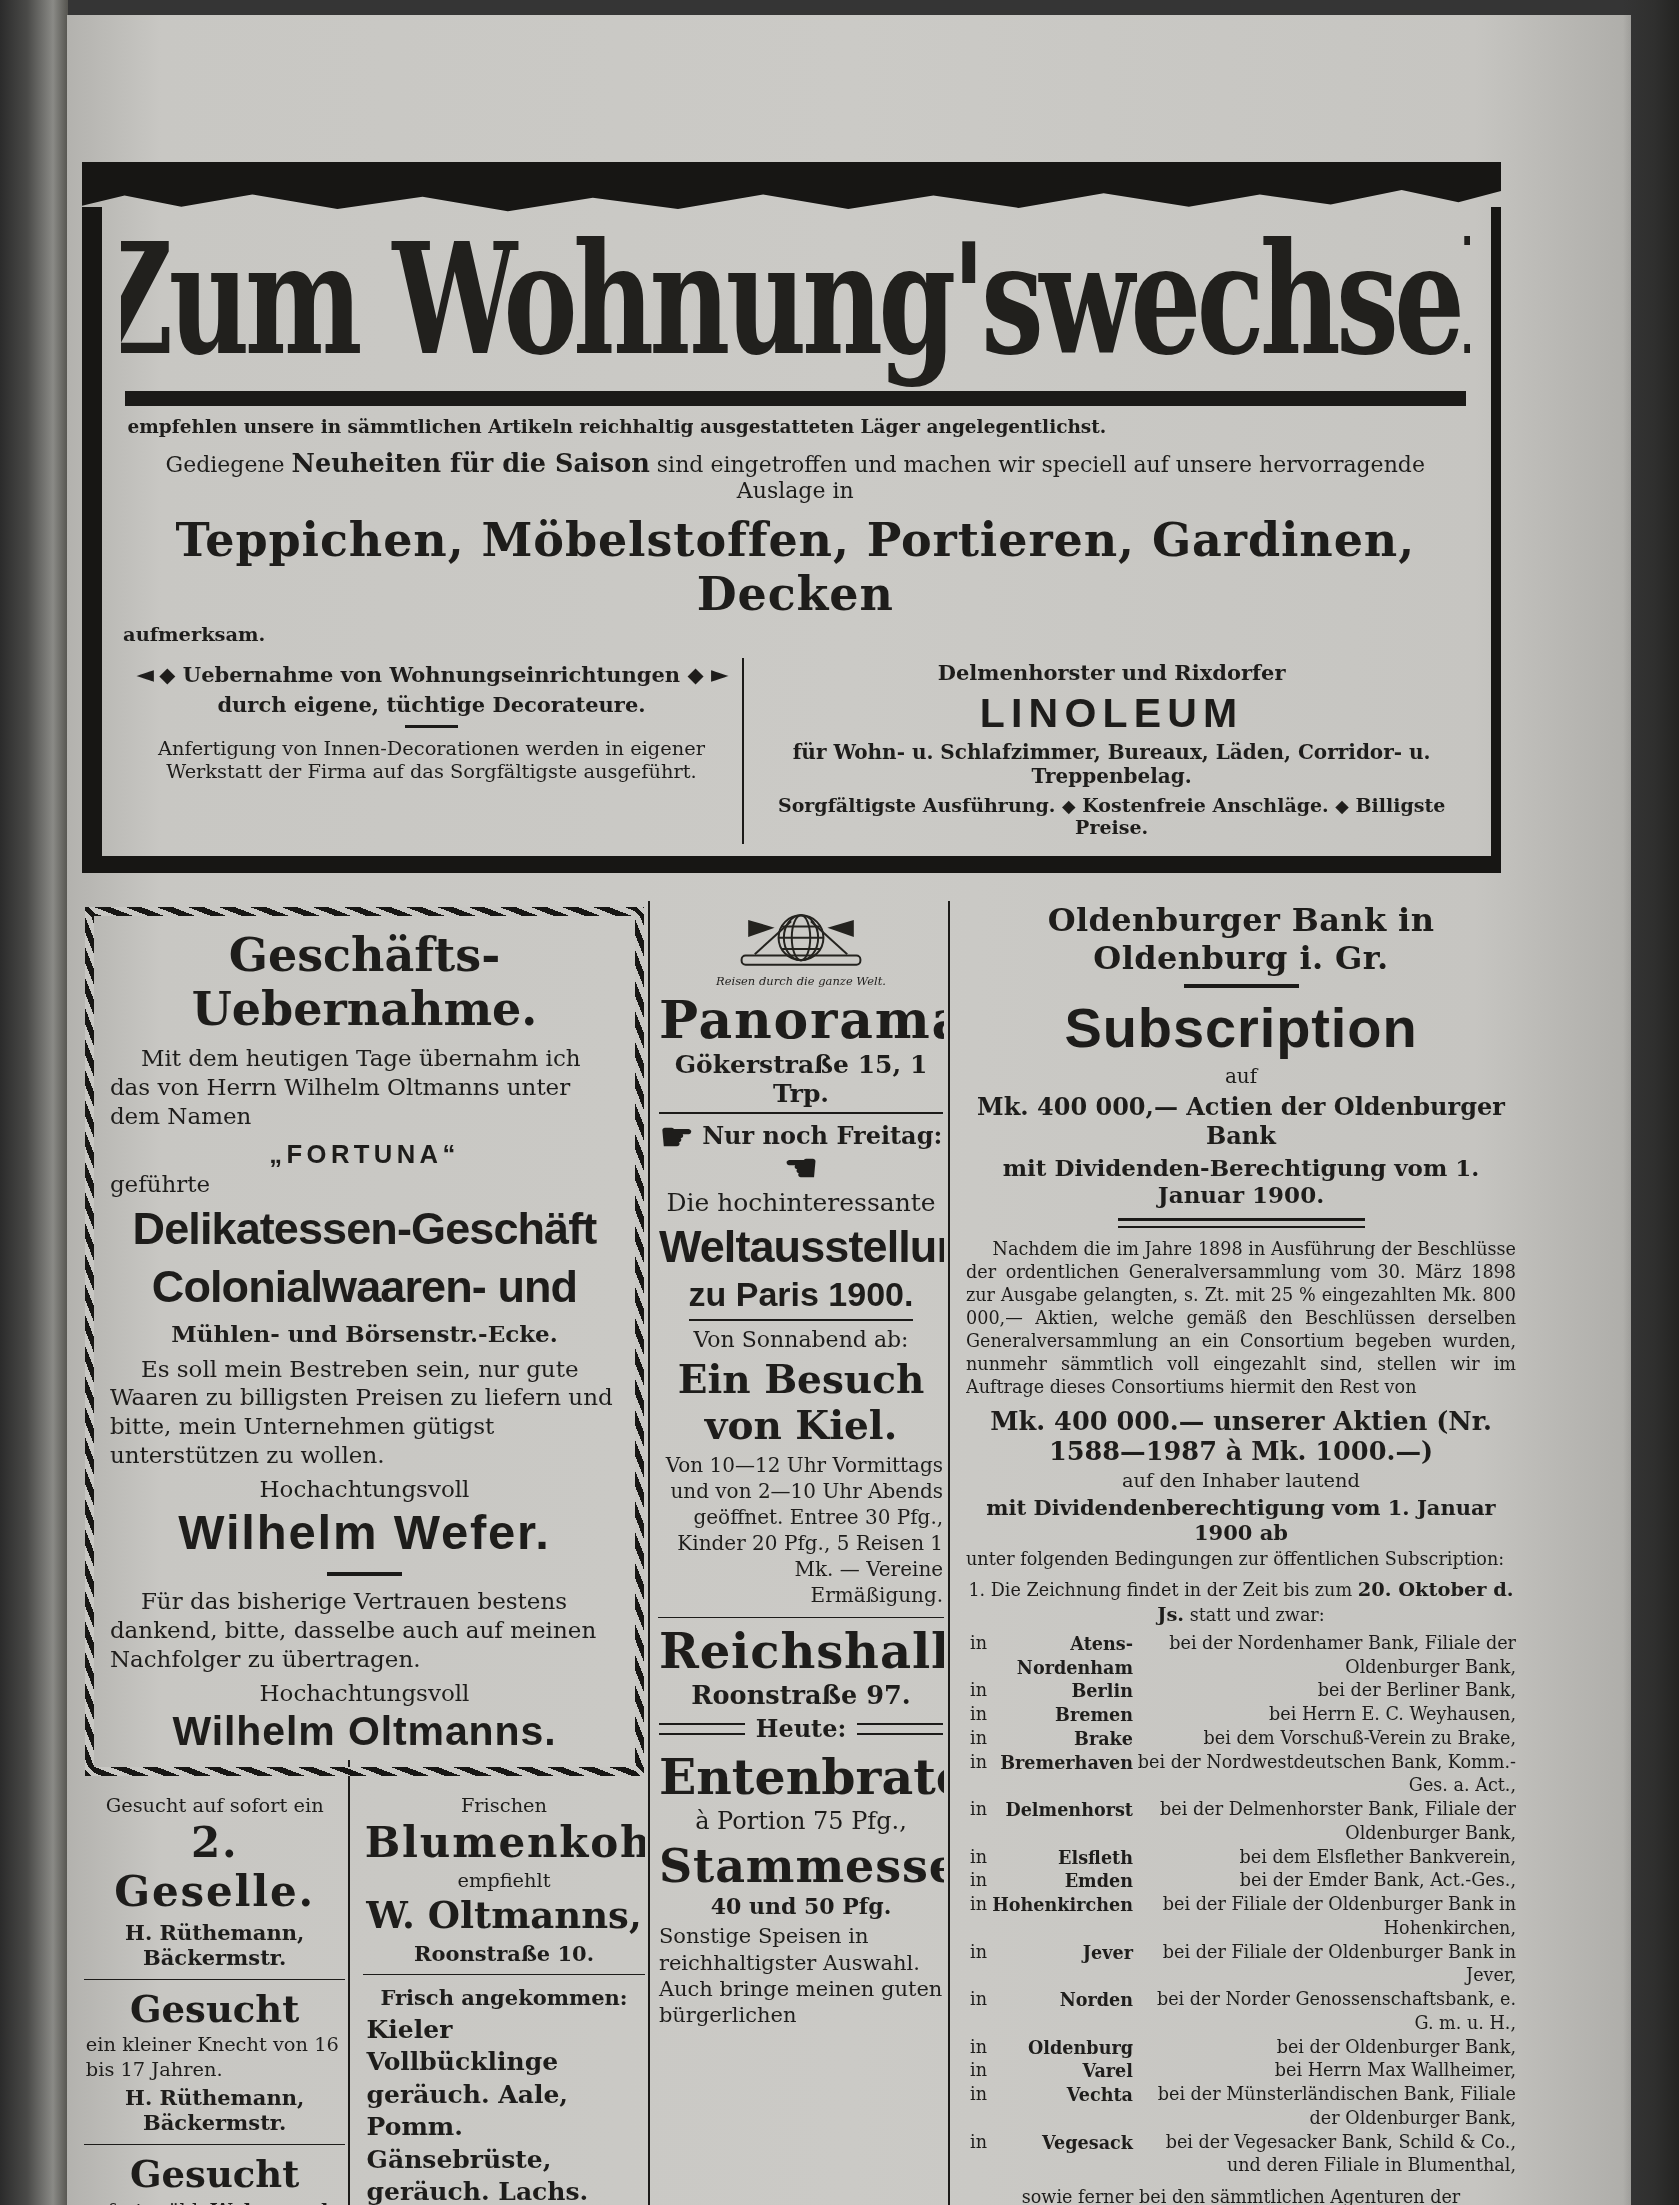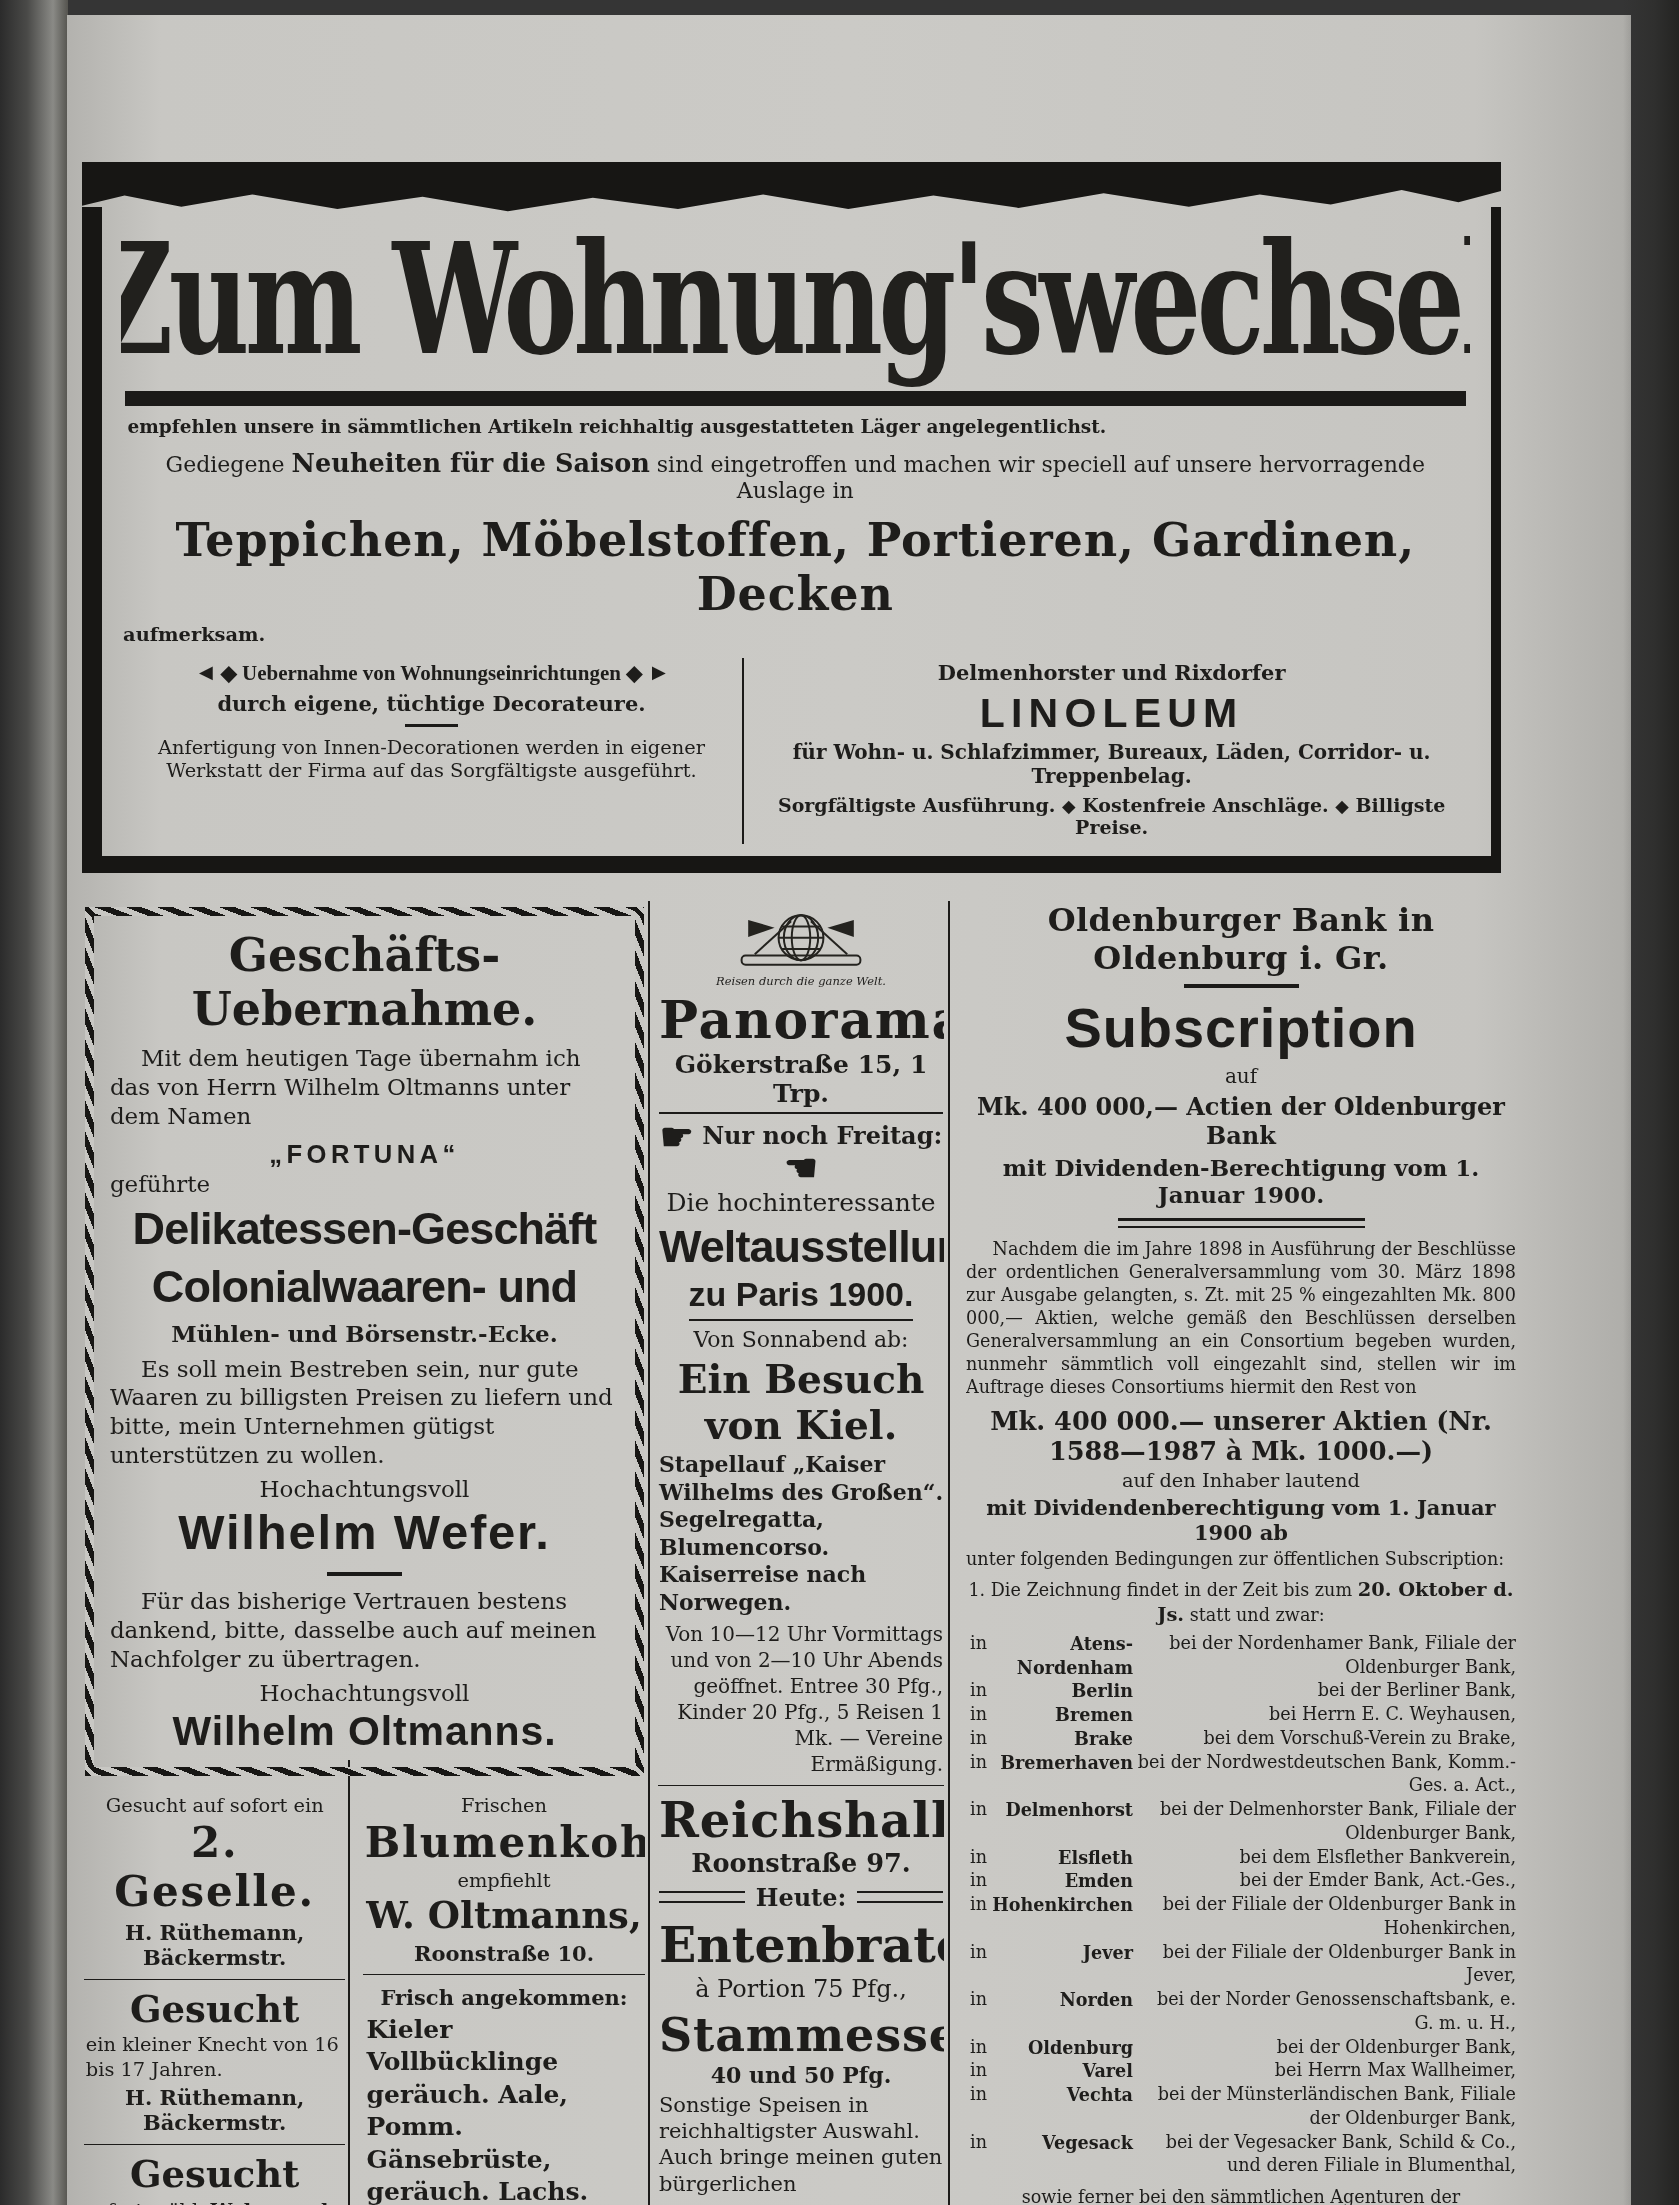--- a/index.html
+++ b/index.html
@@ -27,21 +27,21 @@
   .thickrule{height:15px;background:#1b1a18;margin:3.5px 4.4px 9.7px 4.4px;}
   .p-line1{font-weight:bold;font-size:18.5px;text-align:left;margin:0 0 11.5px 7px;}
   .p-line2{font-size:22px;text-align:center;margin:0 8.8px 4.4px 8.8px;}
   .p-line2 b{font-size:25.6px;}
   .p-cats{font-weight:bold;font-size:46px;text-align:center;letter-spacing:0.9px;margin:9.7px 0 1.8px 0;
     font-family:"DejaVu Serif",serif;}
   .p-auf{font-weight:bold;font-size:19.4px;text-align:left;margin:2.6px 0 11.5px 2.6px;}
   .p-two{display:flex;border-top:0;margin:0 0 8.8px 0;}
   .p-two .lft{width:46%;border-right:2.2px solid #1b1a18;padding:2.6px 13.2px 6.2px 13.2px;text-align:center;}
   .p-two .rgt{width:54%;padding:2.6px 8.8px 6.2px 17.6px;text-align:center;}
-  .ueb1{font-weight:bold;font-size:21px;font-family:Liberation Serif, serif;}
+  .ueb1{font-weight:bold;font-size:21px;}
   .ueb1 .arr{font-size:23px;letter-spacing:-1.8px;}
   .ueb2{font-weight:bold;font-size:21px;margin-top:4.4px;}
   .ueb-rule{width:53px;height:3.1px;background:#1b1a18;margin:8px auto 8.8px auto;}
   .anf{font-size:19.4px;text-align:center;}
   .lin1{font-weight:bold;font-size:21px;}
   .linoleum{font-family:"Liberation Sans",sans-serif;font-weight:bold;font-size:41px;letter-spacing:6.2px;margin:4.4px 0 3.5px 0;}
   .lin3{font-size:20px;font-weight:bold;}
   .lin4{font-size:19px;font-weight:bold;margin-top:5.3px;}
   .dia{font-size:17.6px;}
   .p-items1{font-weight:bold;font-size:27px;text-align:center;margin:4.4px 0 6.2px 0;}
@@ -266,21 +266,20 @@
     <div class="pan-fr">
       <span class="hand">☛</span>
       <span>Nur noch Freitag:</span>
       <span class="hand">☚</span>
     </div>
     <div class="pan-lead">Die hochinteressante</div>
     <div class="pan-big">Weltausstellung</div>
     <div class="pan-paris">zu Paris 1900.</div>
     <div class="pan-ab">Von Sonnabend ab:</div>
     <div class="pan-kiel">Ein Besuch von Kiel.</div>
-    <div class="pan-desc">Stapellauf „Kaiser Wilhelms des Großen“. Segelregatta, Blumencorso. Kaiserreise nach Norwegen.</div>
     <div class="pan-times">Von 10—12 Uhr Vormittags und von 2—10 Uhr Abends geöffnet. Entree 30 Pfg., Kinder 20 Pfg., 5 Reisen 1 Mk. — Vereine Ermäßigung.</div>
   </div>
 
   <div class="mid-ad">
     <div class="rh-title">Reichshalle,</div>
     <div class="rh-addr">Roonstraße 97.</div>
     <div class="heute">
       <span class="dbl"></span>
       <span>Heute:</span>
       <span class="dbl"></span>

